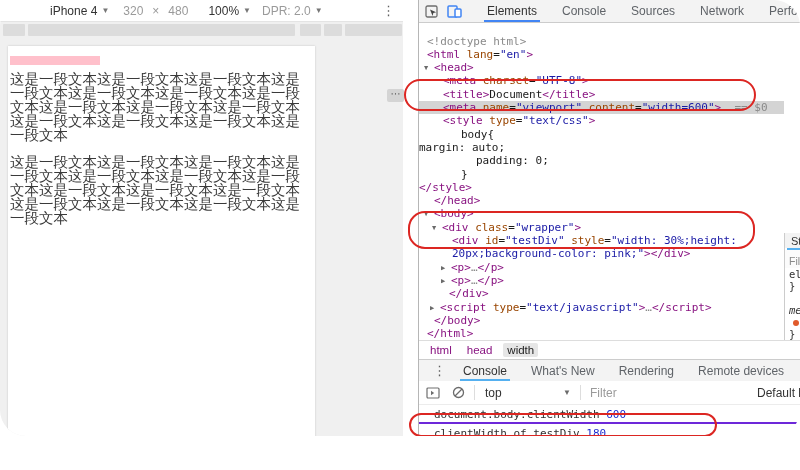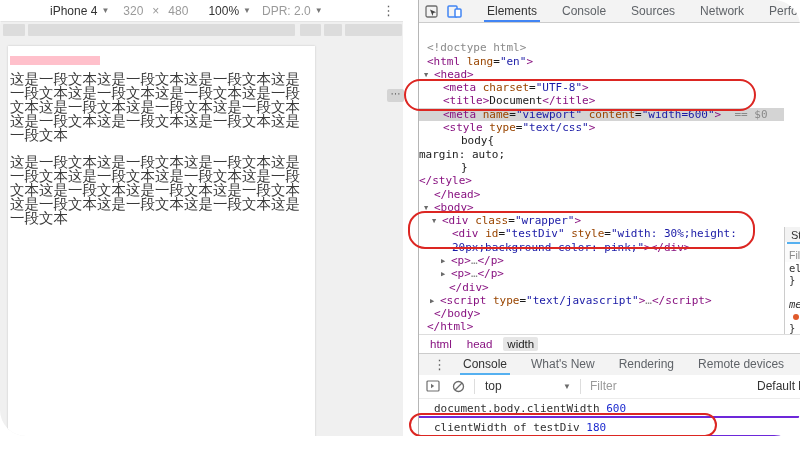--- a/index.html
+++ b/index.html
@@ -170,20 +170,21 @@
       <div class="dom-tree" id="dom-tree">
           <div class="code-line" style="padding-left: 8px;"><span class="c-g">&lt;!doctype html&gt;</span></div>
           <div class="code-line" style="padding-left: 8px;"><span class="c-t">&lt;html </span><span class="c-a">lang</span><span class="c-p">=</span><span class="c-v">"en"</span><span class="c-t">&gt;</span></div>
           <div class="code-line" style="padding-left: 16px;"><span class="tri">▼</span><span class="c-t">&lt;head&gt;</span></div>
           <div class="code-line" style="padding-left: 24px;"><span class="c-t">&lt;meta </span><span class="c-a">charset</span><span class="c-p">=</span><span class="c-v">"UTF-8"</span><span class="c-t">&gt;</span></div>
           <div class="code-line" style="padding-left: 24px;"><span class="c-t">&lt;title&gt;</span><span class="c-p">Document</span><span class="c-t">&lt;/title&gt;</span></div>
           <div class="code-line sel" style="padding-left: 24px;"><span class="c-t">&lt;meta </span><span class="c-a">name</span><span class="c-p">=</span><span class="c-v">"viewport"</span><span class="c-p"> </span><span class="c-a">content</span><span class="c-p">=</span><span class="c-v">"width=600"</span><span class="c-t">&gt;</span><span class="c-g">  == $0</span></div>
           <div class="code-line" style="padding-left: 24px;"><span class="c-t">&lt;style </span><span class="c-a">type</span><span class="c-p">=</span><span class="c-v">"text/css"</span><span class="c-t">&gt;</span></div>
           <div class="code-line" style="padding-left: 42px;"><span class="c-p">body{</span></div>
           <div class="code-line" style=""><span class="c-p">margin: auto;</span></div>
+          <div class="code-line" style="padding-left: 57px;"><span class="c-p">padding: 0;</span></div>
           <div class="code-line" style="padding-left: 42px;"><span class="c-p">}</span></div>
           <div class="code-line" style=""><span class="c-t">&lt;/style&gt;</span></div>
           <div class="code-line" style="padding-left: 15px;"><span class="c-t">&lt;/head&gt;</span></div>
           <div class="code-line" style="padding-left: 16px;"><span class="tri">▼</span><span class="c-t">&lt;body&gt;</span></div>
           <div class="code-line" style="padding-left: 24px;"><span class="tri">▼</span><span class="c-t">&lt;div </span><span class="c-a">class</span><span class="c-p">=</span><span class="c-v">"wrapper"</span><span class="c-t">&gt;</span></div>
           <div class="code-line" style="padding-left: 33px;"><span class="c-t">&lt;div </span><span class="c-a">id</span><span class="c-p">=</span><span class="c-v">"testDiv"</span><span class="c-p"> </span><span class="c-a">style</span><span class="c-p">=</span><span class="c-v">"width: 30%;height:</span></div>
           <div class="code-line" style="padding-left: 33px;"><span class="c-v">20px;background-color: pink;"</span><span class="c-t">&gt;&lt;/div&gt;</span></div>
           <div class="code-line" style="padding-left: 33px;"><span class="tri">▶</span><span class="c-t">&lt;p&gt;</span><span class="c-g">…</span><span class="c-t">&lt;/p&gt;</span></div>
           <div class="code-line" style="padding-left: 33px;"><span class="tri">▶</span><span class="c-t">&lt;p&gt;</span><span class="c-g">…</span><span class="c-t">&lt;/p&gt;</span></div>
           <div class="code-line" style="padding-left: 30px;"><span class="c-t">&lt;/div&gt;</span></div>

